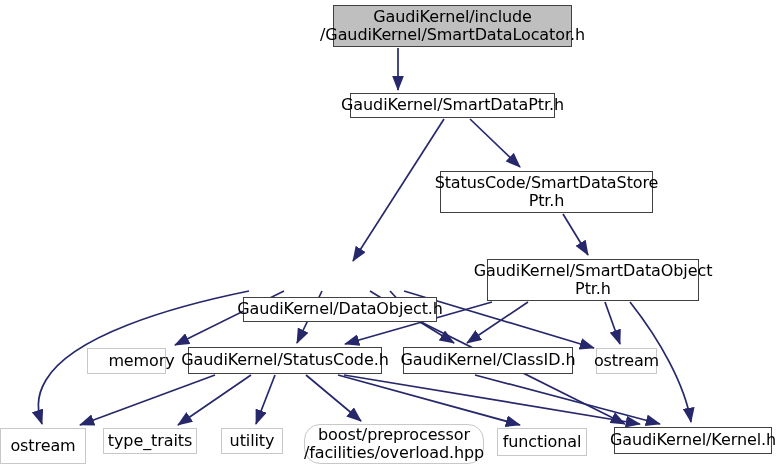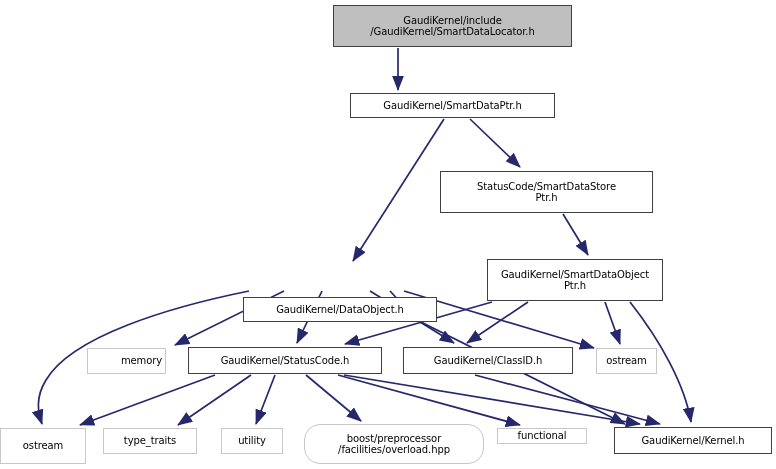--- a/index.html
+++ b/index.html
@@ -29,21 +29,21 @@
     position: absolute;
     box-sizing: border-box;
     display: flex;
     align-items: center;
     justify-content: center;
     text-align: center;
     line-height: 1.15;
     color: #000000;
     background: #ffffff;
     white-space: pre-line;
-    font-size: 10px;
+    font-size: 16px;
     letter-spacing: -0.1px;
     padding: 0 3px;
   }
   
   .node.strong {
     border: 1.6px solid #404040;
   }
   
   .node.light {
     border: 1px solid #c8c8c8;
@@ -108,27 +108,27 @@
 
     <path d="M 475,375 L 660,424" stroke="#27286b" stroke-width="1.7" fill="none" marker-end="url(#arrowhead)"></path>
   </svg>
 
   <div class="node root" style="left: 333px; top: 5px; width: 239px; height: 42px;">GaudiKernel/include
 /GaudiKernel/SmartDataLocator.h</div>
   <div class="node strong" style="left: 350px; top: 93px; width: 205px; height: 25px;">GaudiKernel/SmartDataPtr.h</div>
   <div class="node strong" style="left: 440px; top: 171px; width: 213px; height: 42px;">StatusCode/SmartDataStore
 Ptr.h</div>
   <div class="node strong" style="left: 243px; top: 265px; width: 194px; height: 25px; margin-top: 32px;">GaudiKernel/DataObject.h</div>
-  <div class="node strong" style="left: 487px; top: 259px; width: 176px; height: 42px;">GaudiKernel/SmartDataObject
+  <div class="node strong" style="left: 487px; top: 259px; width: 212px; height: 42px;">GaudiKernel/SmartDataObject
 Ptr.h</div>
   <div class="node light" style="left: 87px; top: 348px; width: 79px; height: 26px; padding-left: 33px;">memory</div>
   <div class="node strong" style="left: 188px; top: 347px; width: 194px; height: 27px;">GaudiKernel/StatusCode.h</div>
   <div class="node strong" style="left: 403px; top: 347px; width: 170px; height: 27px;">GaudiKernel/ClassID.h</div>
   <div class="node light" style="left: 596px; top: 348px; width: 61px; height: 26px;">ostream</div>
   <div class="node light" style="left: 0; top: 428px; width: 86px; height: 36px;">ostream</div>
   <div class="node light" style="left: 103px; top: 428px; width: 94px; height: 26px;">type_traits</div>
   <div class="node light" style="left: 221px; top: 428px; width: 62px; height: 26px;">utility</div>
   <div class="node light" style="left: 304px; top: 424px; width: 180px; height: 40px; border-radius: 16px;">boost/preprocessor
 /facilities/overload.hpp</div>
-  <div class="node light" style="left: 497px; top: 428px; width: 90px; height: 16px;">functional</div>
+  <div class="node light" style="left: 497px; top: 428px; width: 90px; height: 28px;">functional</div>
   <div class="node strong" style="left: 614px; top: 427px; width: 158px; height: 27px;">GaudiKernel/Kernel.h</div>
 
 </div>
 
 </body></html>

